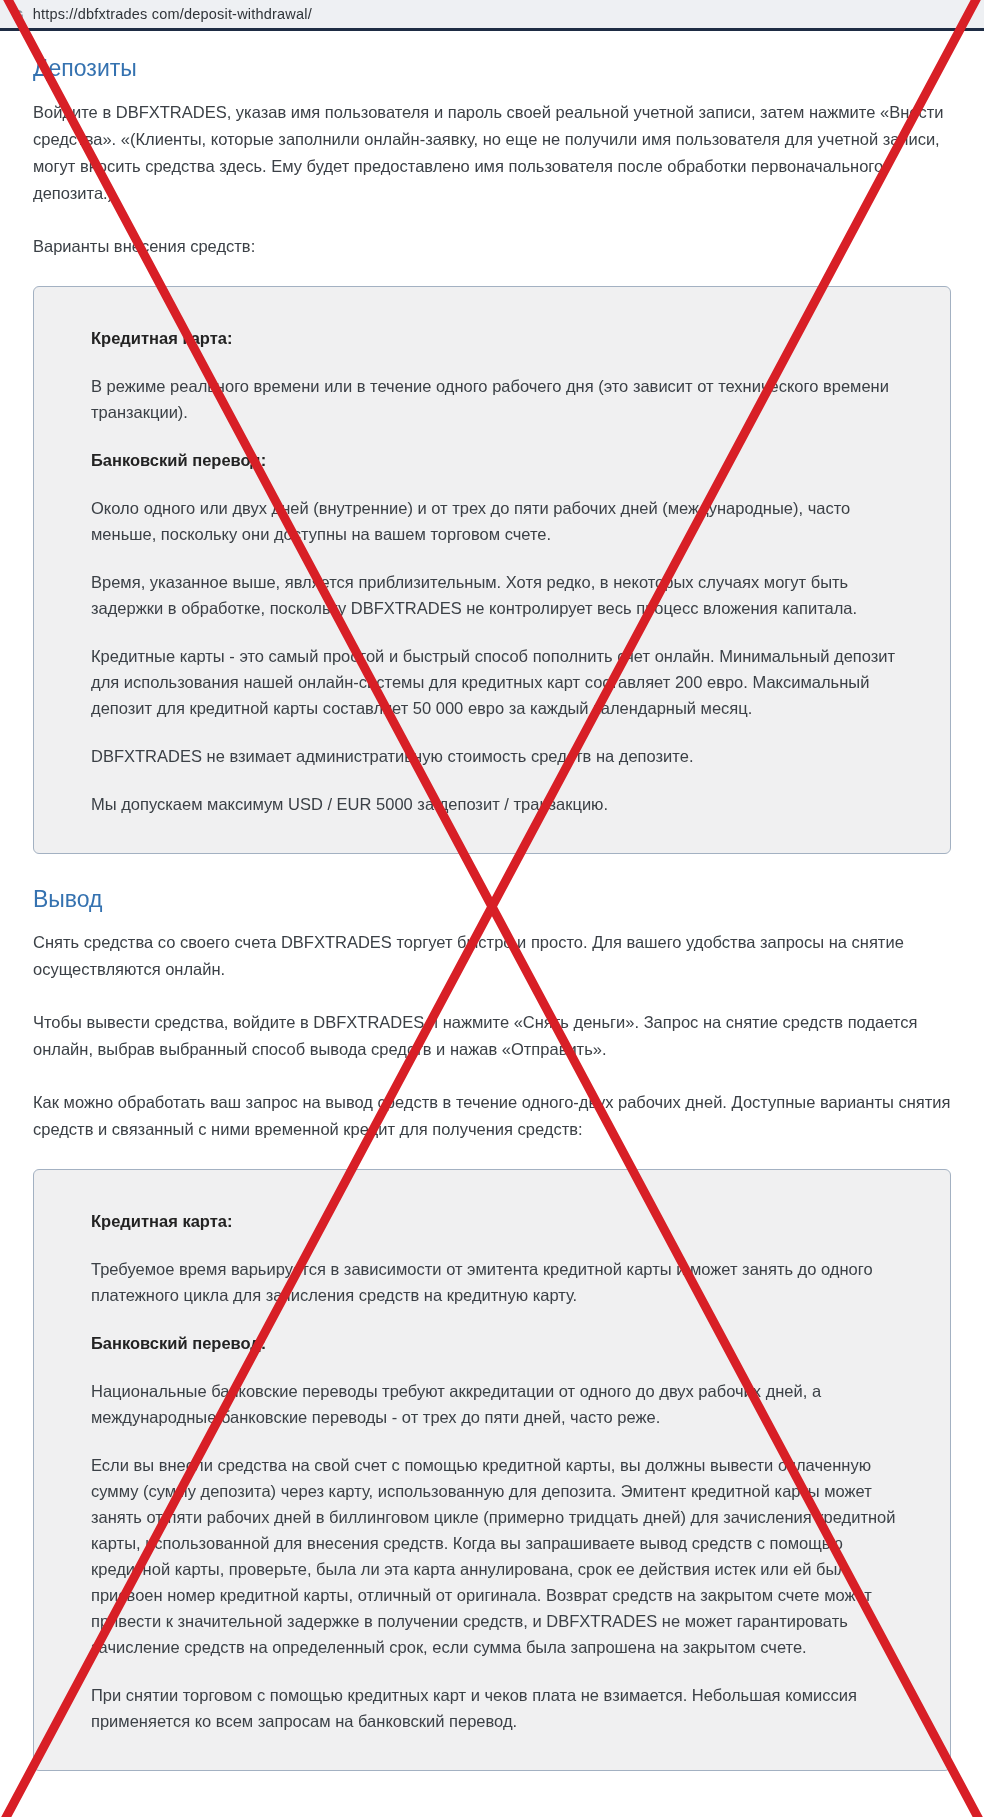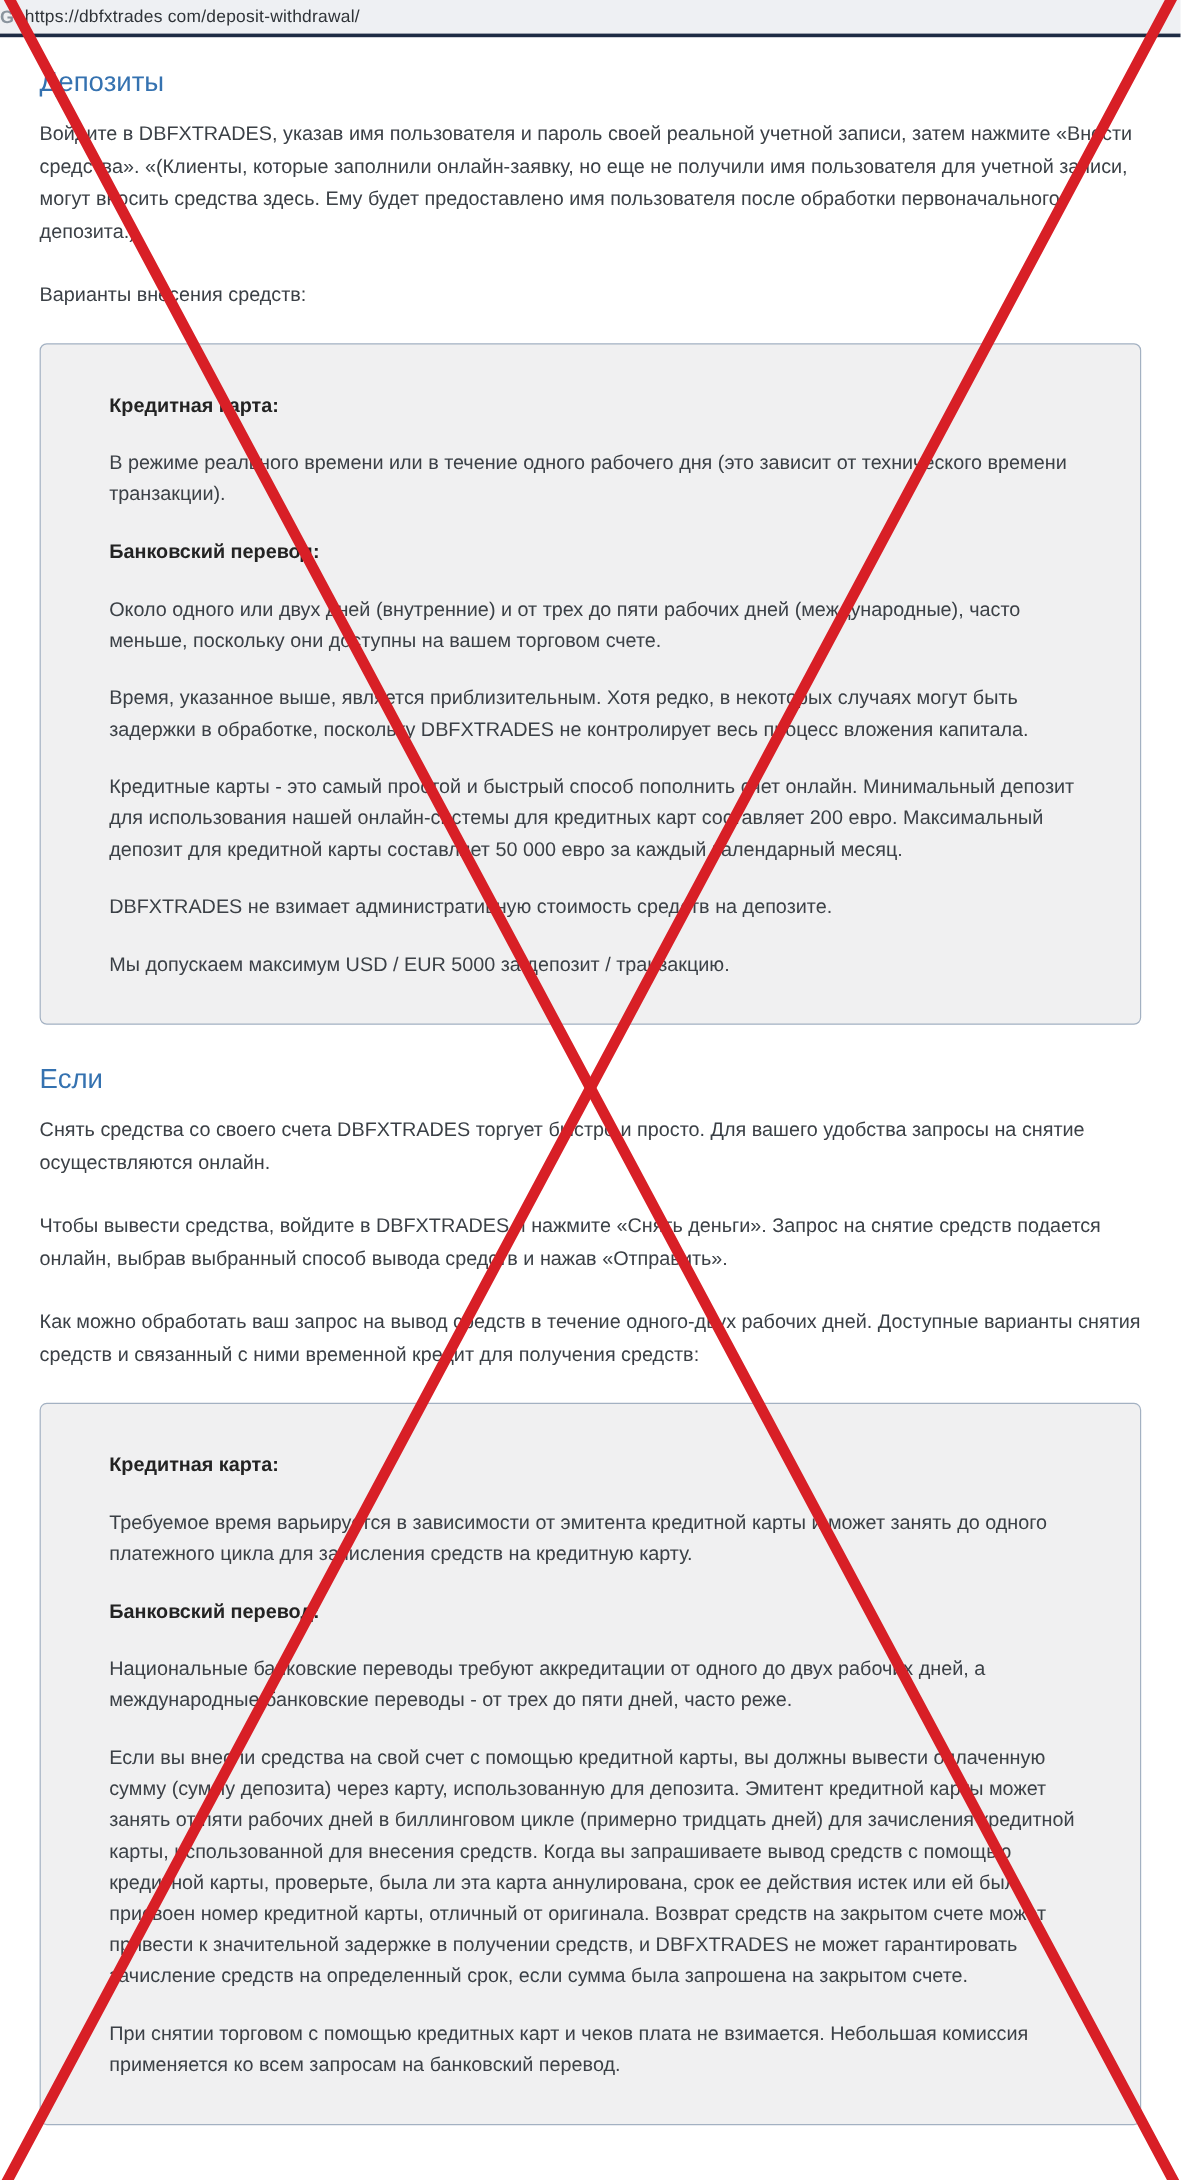--- a/index.html
+++ b/index.html
@@ -12,21 +12,21 @@
     background: #ffffff;
     font-family: "Liberation Sans", "DejaVu Sans", sans-serif;
   }
   
   .address-bar {
     height: 31px;
     background: #eef0f3;
     border-bottom: 3px solid #1e2c44;
     display: flex;
     align-items: center;
-    padding: 0 0;
+    padding: 0 12px;
     gap: 9px;
   }
   .favicon {
     color: #8a949e;
     font-weight: 700;
     font-size: 15px;
     line-height: 1;
     flex: 0 0 auto;
   }
   .url {
@@ -103,21 +103,21 @@
       <h3 class="panel-heading">Кредитная карта:</h3>
       <p class="panel-para">В режиме реального времени или в течение одного рабочего дня (это зависит от технического времени транзакции).</p>
       <h3 class="panel-heading">Банковский перевод:</h3>
       <p class="panel-para">Около одного или двух дней (внутренние) и от трех до пяти рабочих дней (международные), часто меньше, поскольку они доступны на вашем торговом счете.</p>
       <p class="panel-para">Время, указанное выше, является приблизительным. Хотя редко, в некоторых случаях могут быть задержки в обработке, поскольку DBFXTRADES не контролирует весь процесс вложения капитала.</p>
       <p class="panel-para">Кредитные карты - это самый простой и быстрый способ пополнить счет онлайн. Минимальный депозит для использования нашей онлайн-системы для кредитных карт составляет 200 евро. Максимальный депозит для кредитной карты составляет 50 000 евро за каждый календарный месяц.</p>
       <p class="panel-para">DBFXTRADES не взимает административную стоимость средств на депозите.</p>
       <p class="panel-para">Мы допускаем максимум USD / EUR 5000 за депозит / транзакцию.</p>
     </section>
 
-    <h2 class="section-title">Если</h2>
+    <h2 class="section-title">Вывод</h2>
 
     <p class="para">Снять средства со своего счета DBFXTRADES торгует быстро и просто. Для вашего удобства запросы на снятие осуществляются онлайн.</p>
     <p class="para">Чтобы вывести средства, войдите в DBFXTRADES и нажмите «Снять деньги». Запрос на снятие средств подается онлайн, выбрав выбранный способ вывода средств и нажав «Отправить».</p>
     <p class="para">Как можно обработать ваш запрос на вывод средств в течение одного-двух рабочих дней. Доступные варианты снятия средств и связанный с ними временной кредит для получения средств:</p>
 
     <section class="panel">
       <h3 class="panel-heading">Кредитная карта:</h3>
       <p class="panel-para">Требуемое время варьируется в зависимости от эмитента кредитной карты и может занять до одного платежного цикла для зачисления средств на кредитную карту.</p>
       <h3 class="panel-heading">Банковский перевод:</h3>
       <p class="panel-para">Национальные банковские переводы требуют аккредитации от одного до двух рабочих дней, а международные банковские переводы - от трех до пяти дней, часто реже.</p>

